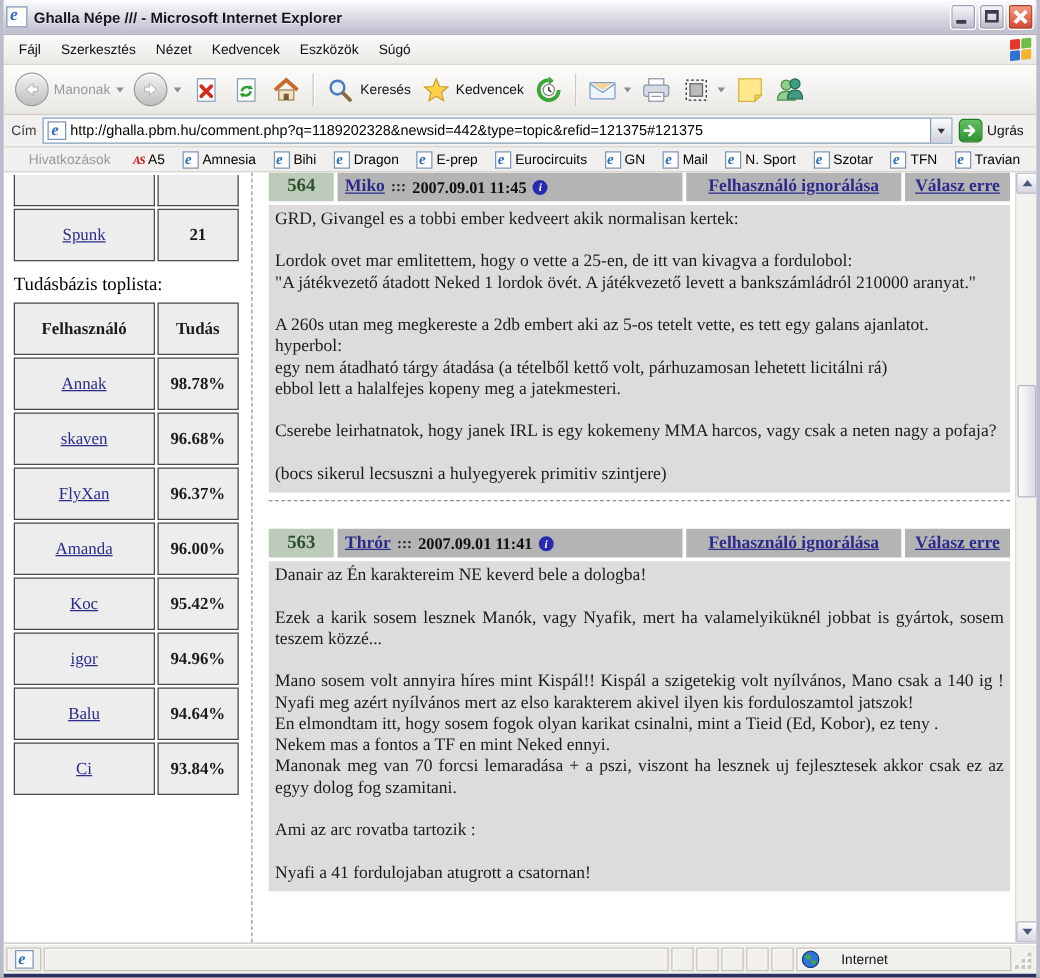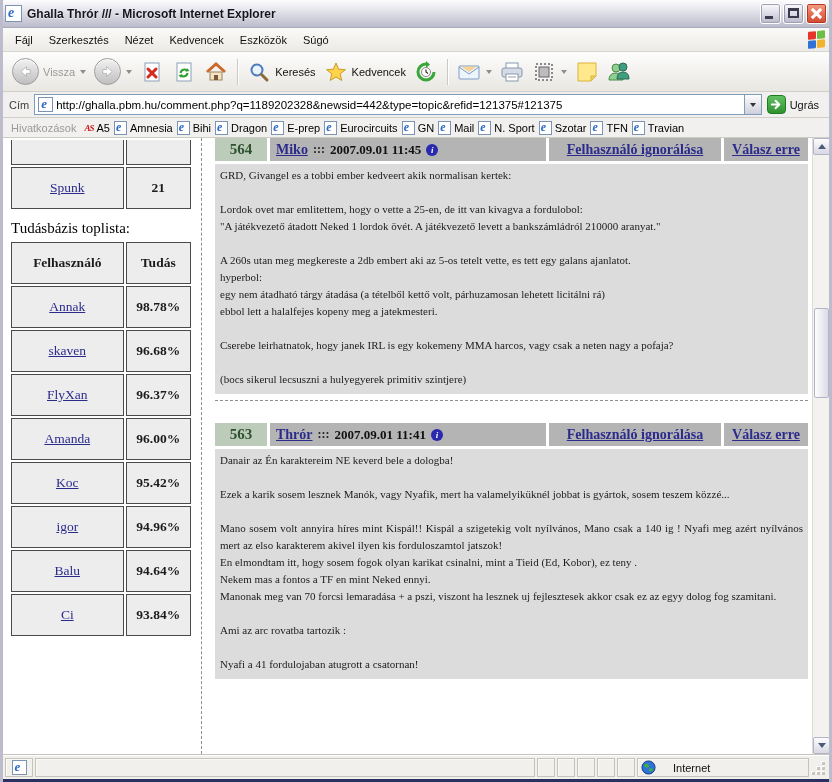--- a/index.html
+++ b/index.html
@@ -64,21 +64,21 @@
   .addr-url { flex:1; font-size:11.5px; color:#000; white-space:nowrap; overflow:hidden; }
   .addr-dd { width:17px; height:19px; background:linear-gradient(180deg,#fdfdfd,#cfcfdc); border-left:1px solid #7f9db9;
              display:flex; align-items:center; justify-content:center; }
   .addr-dd .ddarrow{ border-top-color:#333; margin:0; }
   .go-group { display:flex; align-items:center; gap:4px; padding-right:4px; }
   .go-icon { width:19px; height:19px; border-radius:4px; background:linear-gradient(180deg,#62c162,#2f9230);
              border:1px solid #1f7a22; display:flex; align-items:center; justify-content:center; }
   .go-label { font-size:11px; color:#111; }
 
   
-  .linksbar { height:20px; flex:0 0 20px; display:flex; align-items:center; gap:4px; padding:0 8px;
+  .linksbar { height:20px; flex:0 0 20px; display:flex; align-items:center; gap:14px; padding:0 20px;
               background:#f1f0ee; border-bottom:1px solid #cfccc6; font-size:11px; }
   .links-label { color:#9a9a9a; margin-right:4px; }
   .linkitem { display:flex; align-items:center; gap:3px; color:#000; white-space:nowrap; }
   .fav-e { width:13px; height:14px; background:#fff; border:1px solid #7c94b3; position:relative; flex:0 0 13px;}
   .fav-e .e { position:absolute; left:1px; top:-2px; color:#2e6bc4; font:bold italic 12px "Liberation Serif", serif; }
   .fav-a5 { color:#cc1111; font:bold italic 9px "Liberation Serif", serif; letter-spacing:-1px; }
 
   
   .viewport { flex:1; position:relative; background:#fff; overflow:hidden; border-bottom:1px solid #c6c3bd; }
   .scrollbar { position:absolute; top:0; right:0; bottom:0; width:17px; background:#f3f2ee;
@@ -113,21 +113,21 @@
   .ph-author { flex:1; padding-left:6px; gap:5px; }
   .ph-author .author { font:bold 14px "Liberation Serif", serif; }
   .ph-sep { font:bold 12px "Liberation Serif", serif; color:#222; }
   .ph-date { font:bold 13px "Liberation Serif", serif; color:#111; }
   .info-icon { display:inline-flex; width:12px; height:12px; border-radius:50%; background:#2929b0;
                color:#fff; font:bold italic 9px "Liberation Serif", serif; align-items:center; justify-content:center; }
   .ph-ignore { width:172px; justify-content:center; }
   .ph-reply { width:84px; justify-content:center; }
   .ph-link { font:bold 14px "Liberation Serif", serif; }
   .post-body { margin-top:3px; background:#dcdcdc; padding:3px 5px 6px 5px;
-               font-size:11px; line-height:17px; text-align:justify; white-space:pre-wrap; color:#1c1c1c; }
+               font-size:14px; line-height:17px; text-align:justify; white-space:pre-wrap; color:#1c1c1c; }
   .post-dash { border-top:1px dashed #8f8f8f; margin-top:6px; }
   .post + .post { margin-top:22px; }
 
   
   .statusbar { height:24px; flex:0 0 24px; background:#f1f0ec; border-top:1px solid #fff;
                display:flex; align-items:stretch; gap:2px; padding:2px 2px 2px 2px; }
   .spane { border:1px solid #c6c3ba; box-shadow:inset 1px 1px 0 #fbfaf7; display:flex; align-items:center; padding:0 3px; }
   .spane.icon-pane { width:28px; flex:0 0 28px; justify-content:center; }
   .spane.main-pane { flex:1; }
   .spane.mini { width:18px; flex:0 0 18px; }
@@ -143,21 +143,21 @@
 </style>
 </head>
 <body>
 
 <div class="window">
 
   <div class="titlebar">
     <span class="app-icon">
         <span class="e">e</span>
       </span>
-    <span class="title-text">Ghalla Thrór /// - Microsoft Internet Explorer</span>
+    <span class="title-text">Ghalla Népe /// - Microsoft Internet Explorer</span>
     <span class="winbtns">
       <span class="winbtn">
           <span class="glyph-min"></span>
         </span>
       <span class="winbtn">
           <span class="glyph-max"></span>
         </span>
       <span class="winbtn close">
           <span class="glyph-x"></span>
         </span>
@@ -180,21 +180,21 @@
       </span>
   </div>
 
   <div class="toolbar">
     <span class="tbtn">
       <span class="navcircle">
         <svg width="15" height="15" viewBox="0 0 16 16">
             <path d="M9 3 L3 8 L9 13 L9 10 L13 10 L13 6 L9 6 Z" fill="#fff" stroke="#888" stroke-width="0.5"></path>
           </svg>
       </span>
-      <span class="lbl dim">Vissza</span>
+      <span class="lbl dim">Manonak</span>
       <span class="ddarrow"></span>
     </span>
     <span class="tbtn">
       <span class="navcircle">
         <svg width="15" height="15" viewBox="0 0 16 16">
             <path d="M7 3 L13 8 L7 13 L7 10 L3 10 L3 6 L7 6 Z" fill="#fff" stroke="#888" stroke-width="0.5"></path>
           </svg>
       </span>
       <span class="ddarrow"></span>
     </span>

